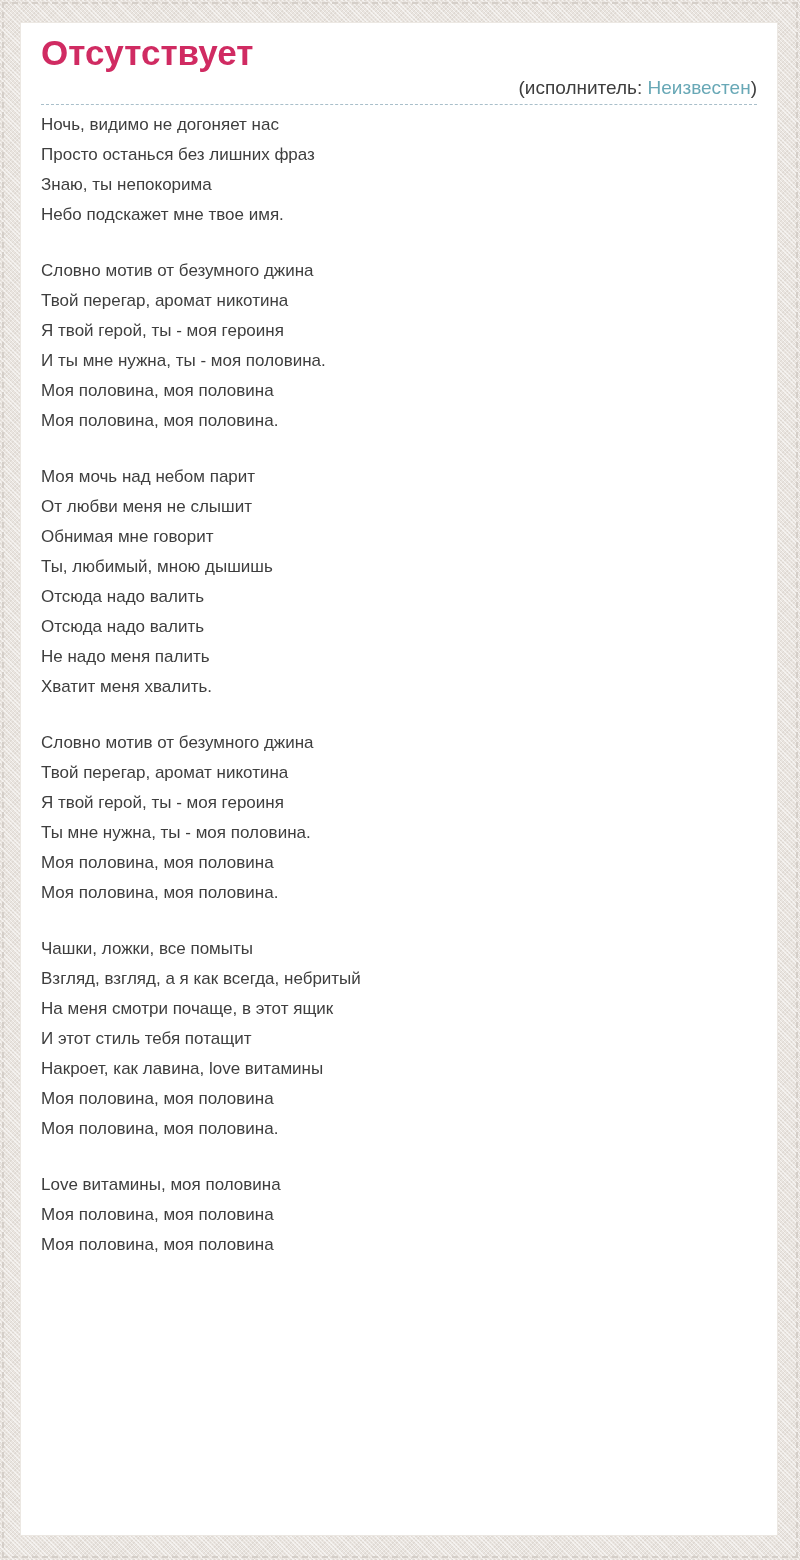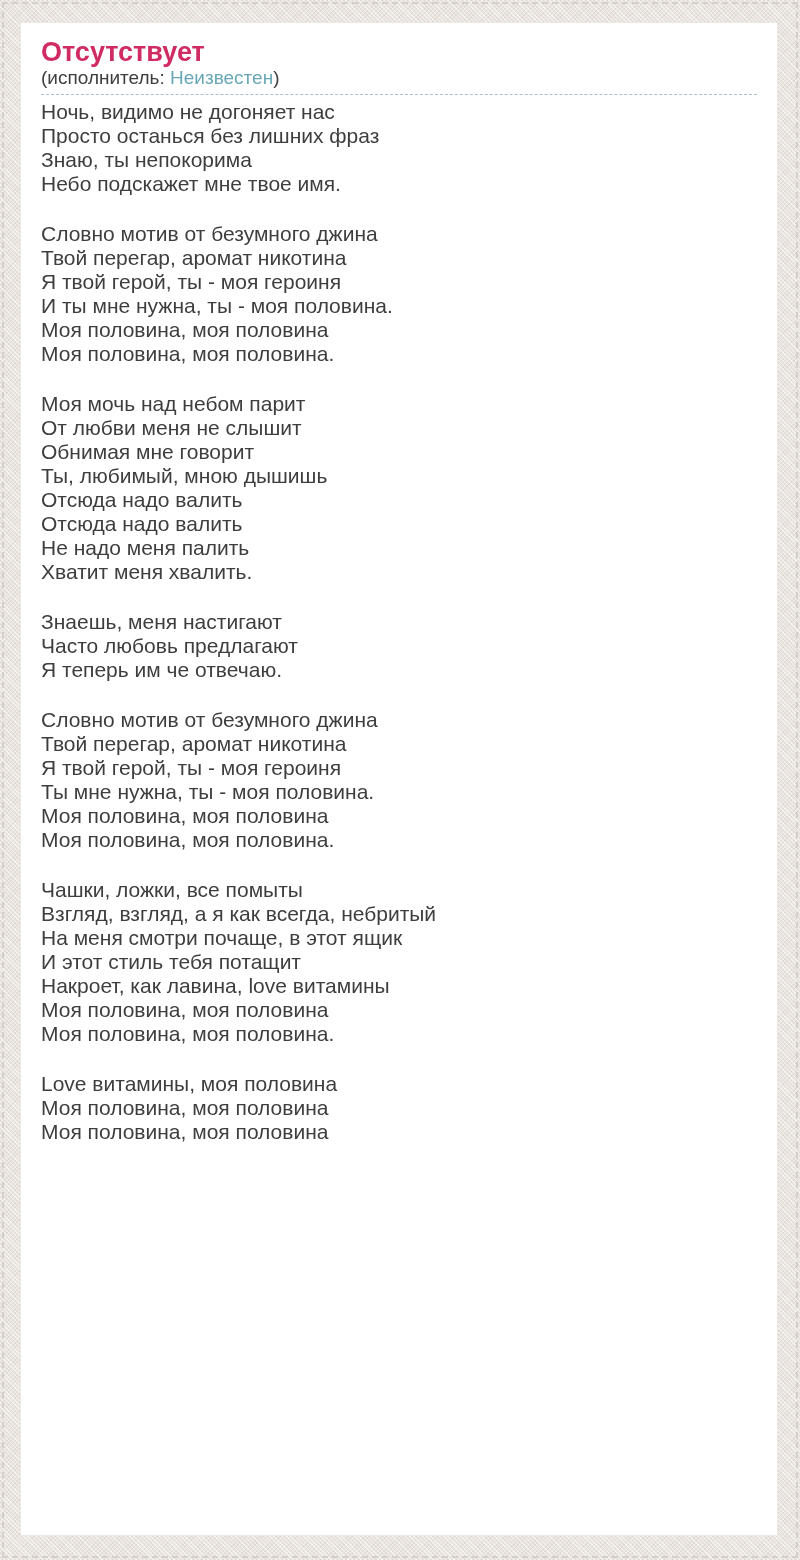--- a/index.html
+++ b/index.html
@@ -30,56 +30,56 @@
   }
   .card{
     position:absolute;left:20px;top:22px;
     width:758px;height:1514px;
     background:var(--c-card-bg);
     border:1px solid var(--c-card-border);
     padding:16px 20px 0 20px;
   }
   h1.title{
     margin:0;
-    font-size:27px;line-height:27px;font-weight:bold;
+    font-size:35px;line-height:27px;font-weight:bold;
     color:var(--c-title);
     letter-spacing:0;
   }
   .artist-line{
-    margin-top:2px;
+    margin-top:12px;
     font-size:19px;line-height:20px;
     color:var(--c-text);
     padding-bottom:6px;
     border-bottom:1px dashed var(--c-separator);
+    text-align:right;
   }
   .artist-line a{
     color:var(--c-link);
     text-decoration:none;
     cursor:pointer;
   }
   .lyrics{
     padding-top:5px;
-    font-size:21px;line-height:24px;
+    font-size:17px;line-height:30px;
     color:var(--c-text);
   }
   .verse{margin:0 0 26px 0;}
   .verse:last-child{margin-bottom:14px;}
 </style>
 </head>
 <body>
 
 <div class="page-border"></div>
 
 <main class="card">
   <h1 class="title">Отсутствует</h1>
   <div class="artist-line">
     <span>(исполнитель: </span><a>Неизвестен</a><span>)</span>
   </div>
   <div class="lyrics">
       <p class="verse">Ночь, видимо не догоняет нас<br>Просто останься без лишних фраз<br>Знаю, ты непокорима<br>Небо подскажет мне твое имя.</p>
       <p class="verse">Словно мотив от безумного джина<br>Твой перегар, аромат никотина<br>Я твой герой, ты - моя героиня<br>И ты мне нужна, ты - моя половина.<br>Моя половина, моя половина<br>Моя половина, моя половина.</p>
       <p class="verse">Моя мочь над небом парит<br>От любви меня не слышит<br>Обнимая мне говорит<br>Ты, любимый, мною дышишь<br>Отсюда надо валить<br>Отсюда надо валить<br>Не надо меня палить<br>Хватит меня хвалить.</p>
-      <p class="verse">Знаешь, меня настигают<br>Часто любовь предлагают<br>Я теперь им че отвечаю.</p>
       <p class="verse">Словно мотив от безумного джина<br>Твой перегар, аромат никотина<br>Я твой герой, ты - моя героиня<br>Ты мне нужна, ты - моя половина.<br>Моя половина, моя половина<br>Моя половина, моя половина.</p>
       <p class="verse">Чашки, ложки, все помыты<br>Взгляд, взгляд, а я как всегда, небритый<br>На меня смотри почаще, в этот ящик<br>И этот стиль тебя потащит<br>Накроет, как лавина, love витамины<br>Моя половина, моя половина<br>Моя половина, моя половина.</p>
       <p class="verse">Love витамины, моя половина<br>Моя половина, моя половина<br>Моя половина, моя половина</p>
     </div>
 </main>
 
 </body></html>

